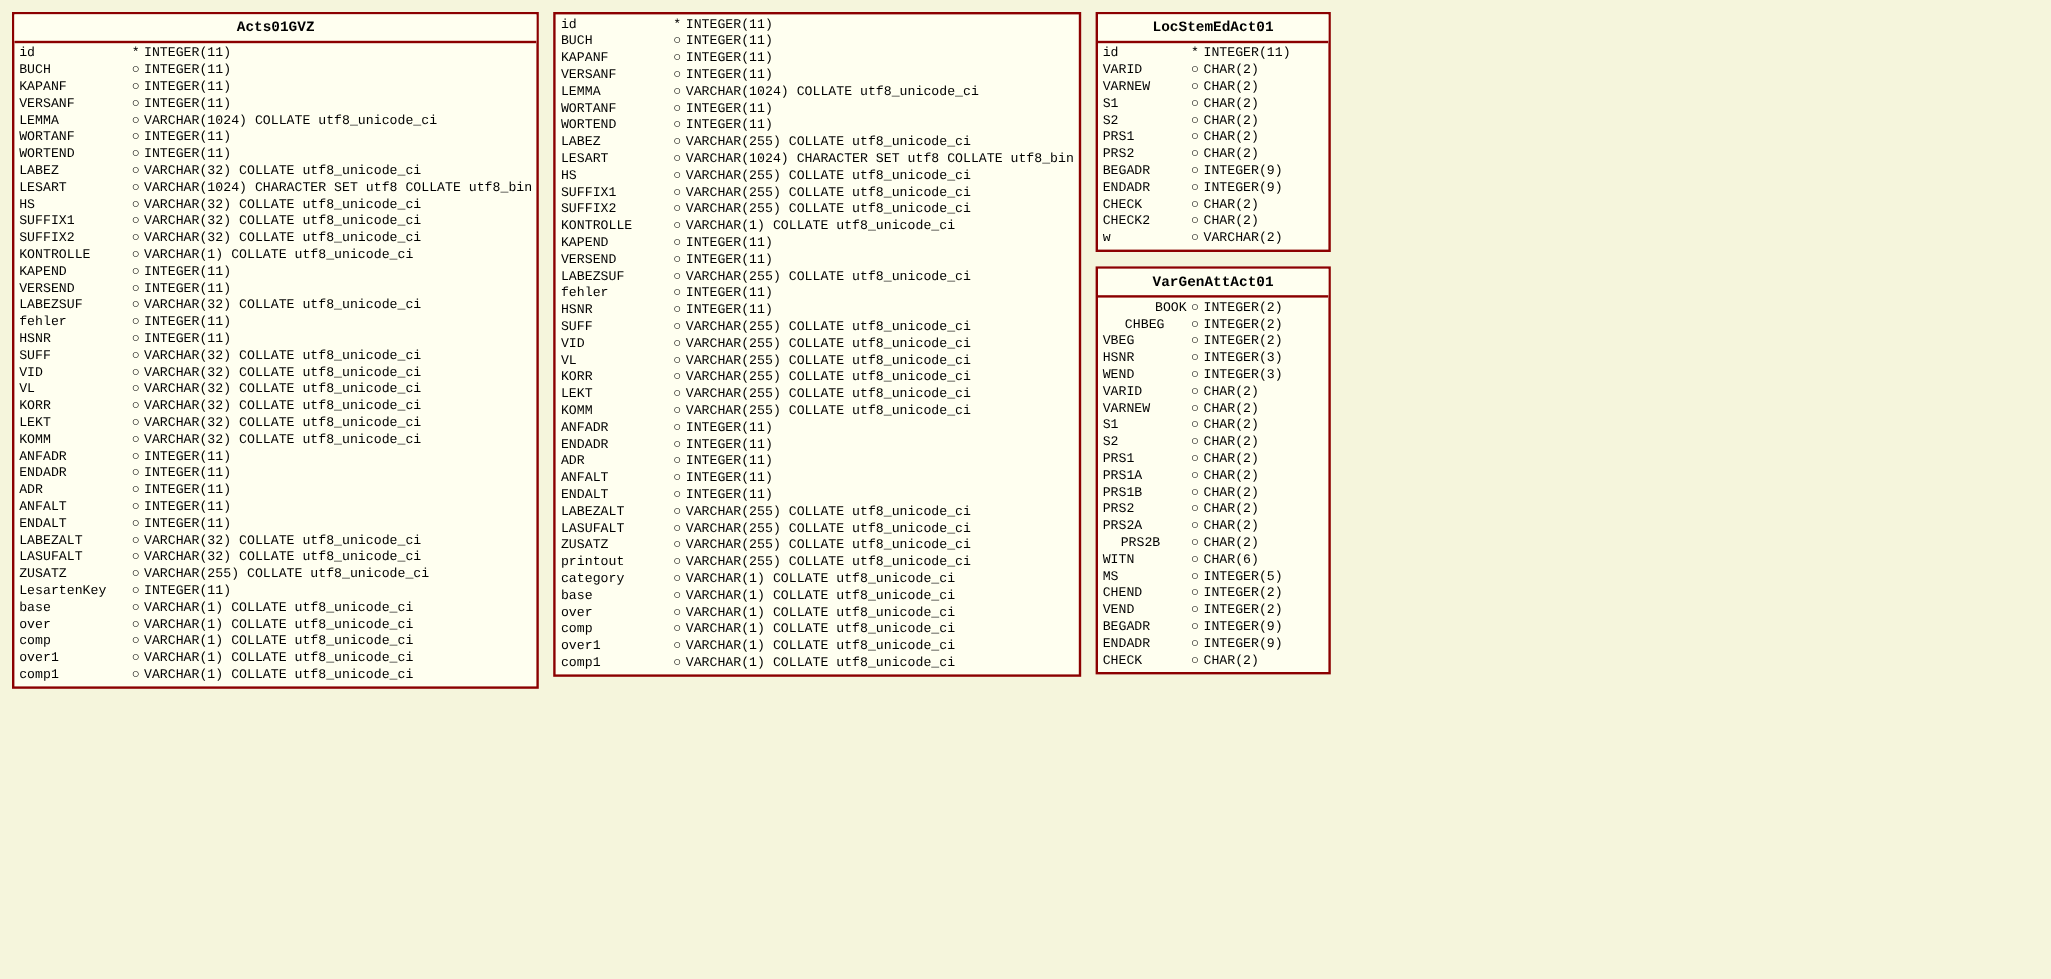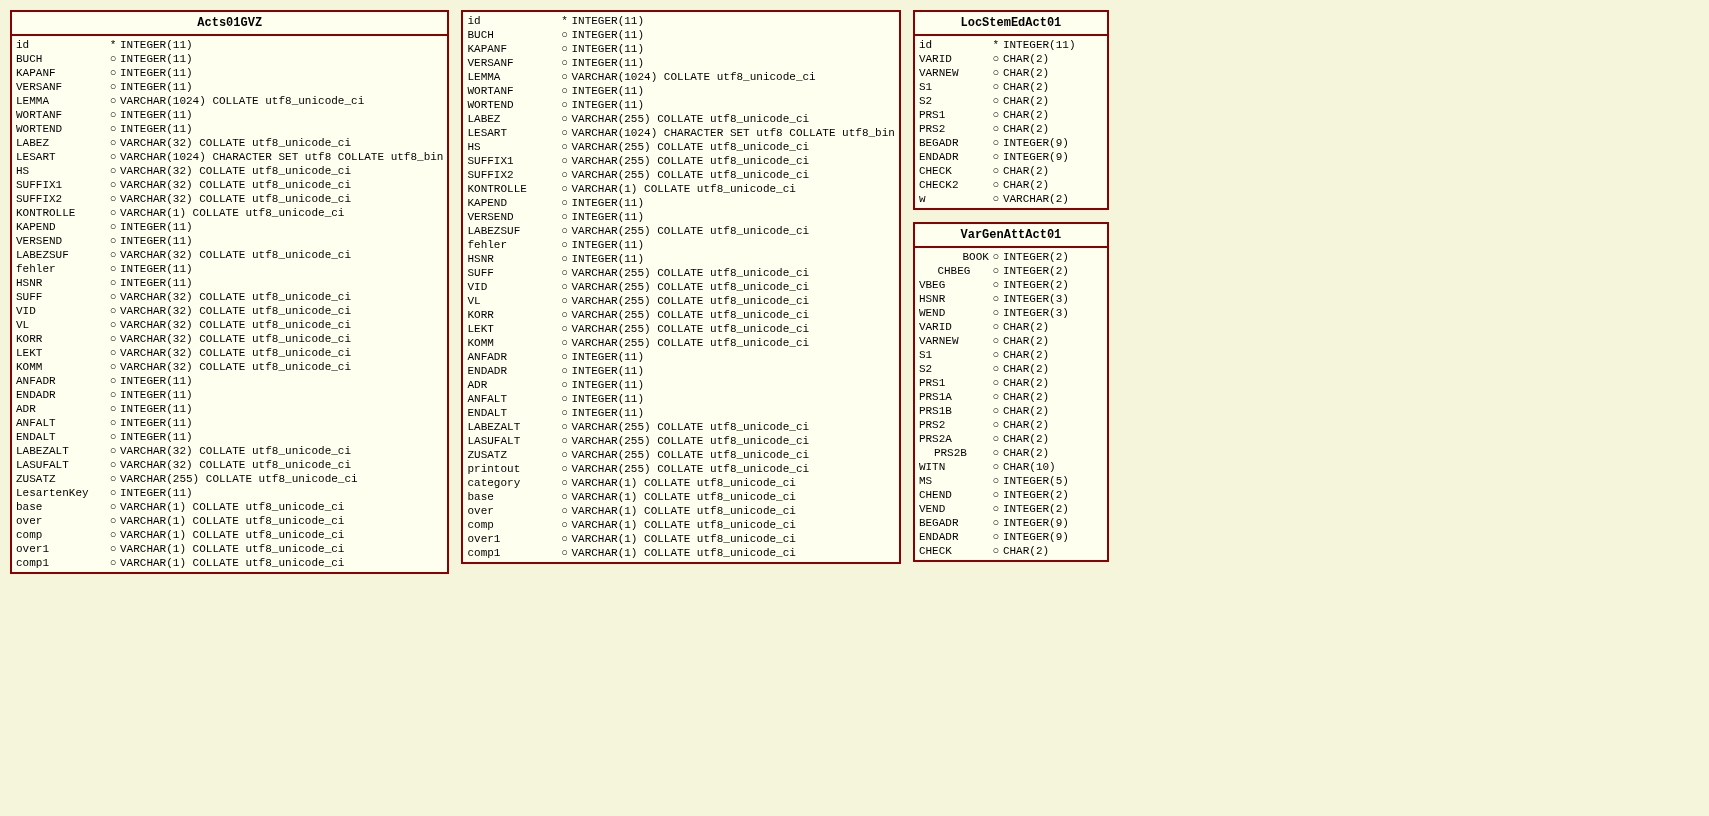--- a/index.html
+++ b/index.html
@@ -600,21 +600,21 @@
             <span class="col-type" style="min-width: 100px;"> CHAR(2)</span>
           </div>
           <div class="table-row">
             <span class="col-name" style="min-width: 70px; padding-left: 15px;">PRS2B</span>
             <span class="col-key">○</span>
             <span class="col-type" style="min-width: 100px;"> CHAR(2)</span>
           </div>
           <div class="table-row">
             <span class="col-name" style="min-width: 70px;">WITN</span>
             <span class="col-key">○</span>
-            <span class="col-type" style="min-width: 100px;"> CHAR(10)</span>
+            <span class="col-type" style="min-width: 100px;"> CHAR(6)</span>
           </div>
           <div class="table-row">
             <span class="col-name" style="min-width: 70px;">MS</span>
             <span class="col-key">○</span>
             <span class="col-type" style="min-width: 100px;"> INTEGER(5)</span>
           </div>
           <div class="table-row">
             <span class="col-name" style="min-width: 70px;">CHEND</span>
             <span class="col-key">○</span>
             <span class="col-type" style="min-width: 100px;"> INTEGER(2)</span>

